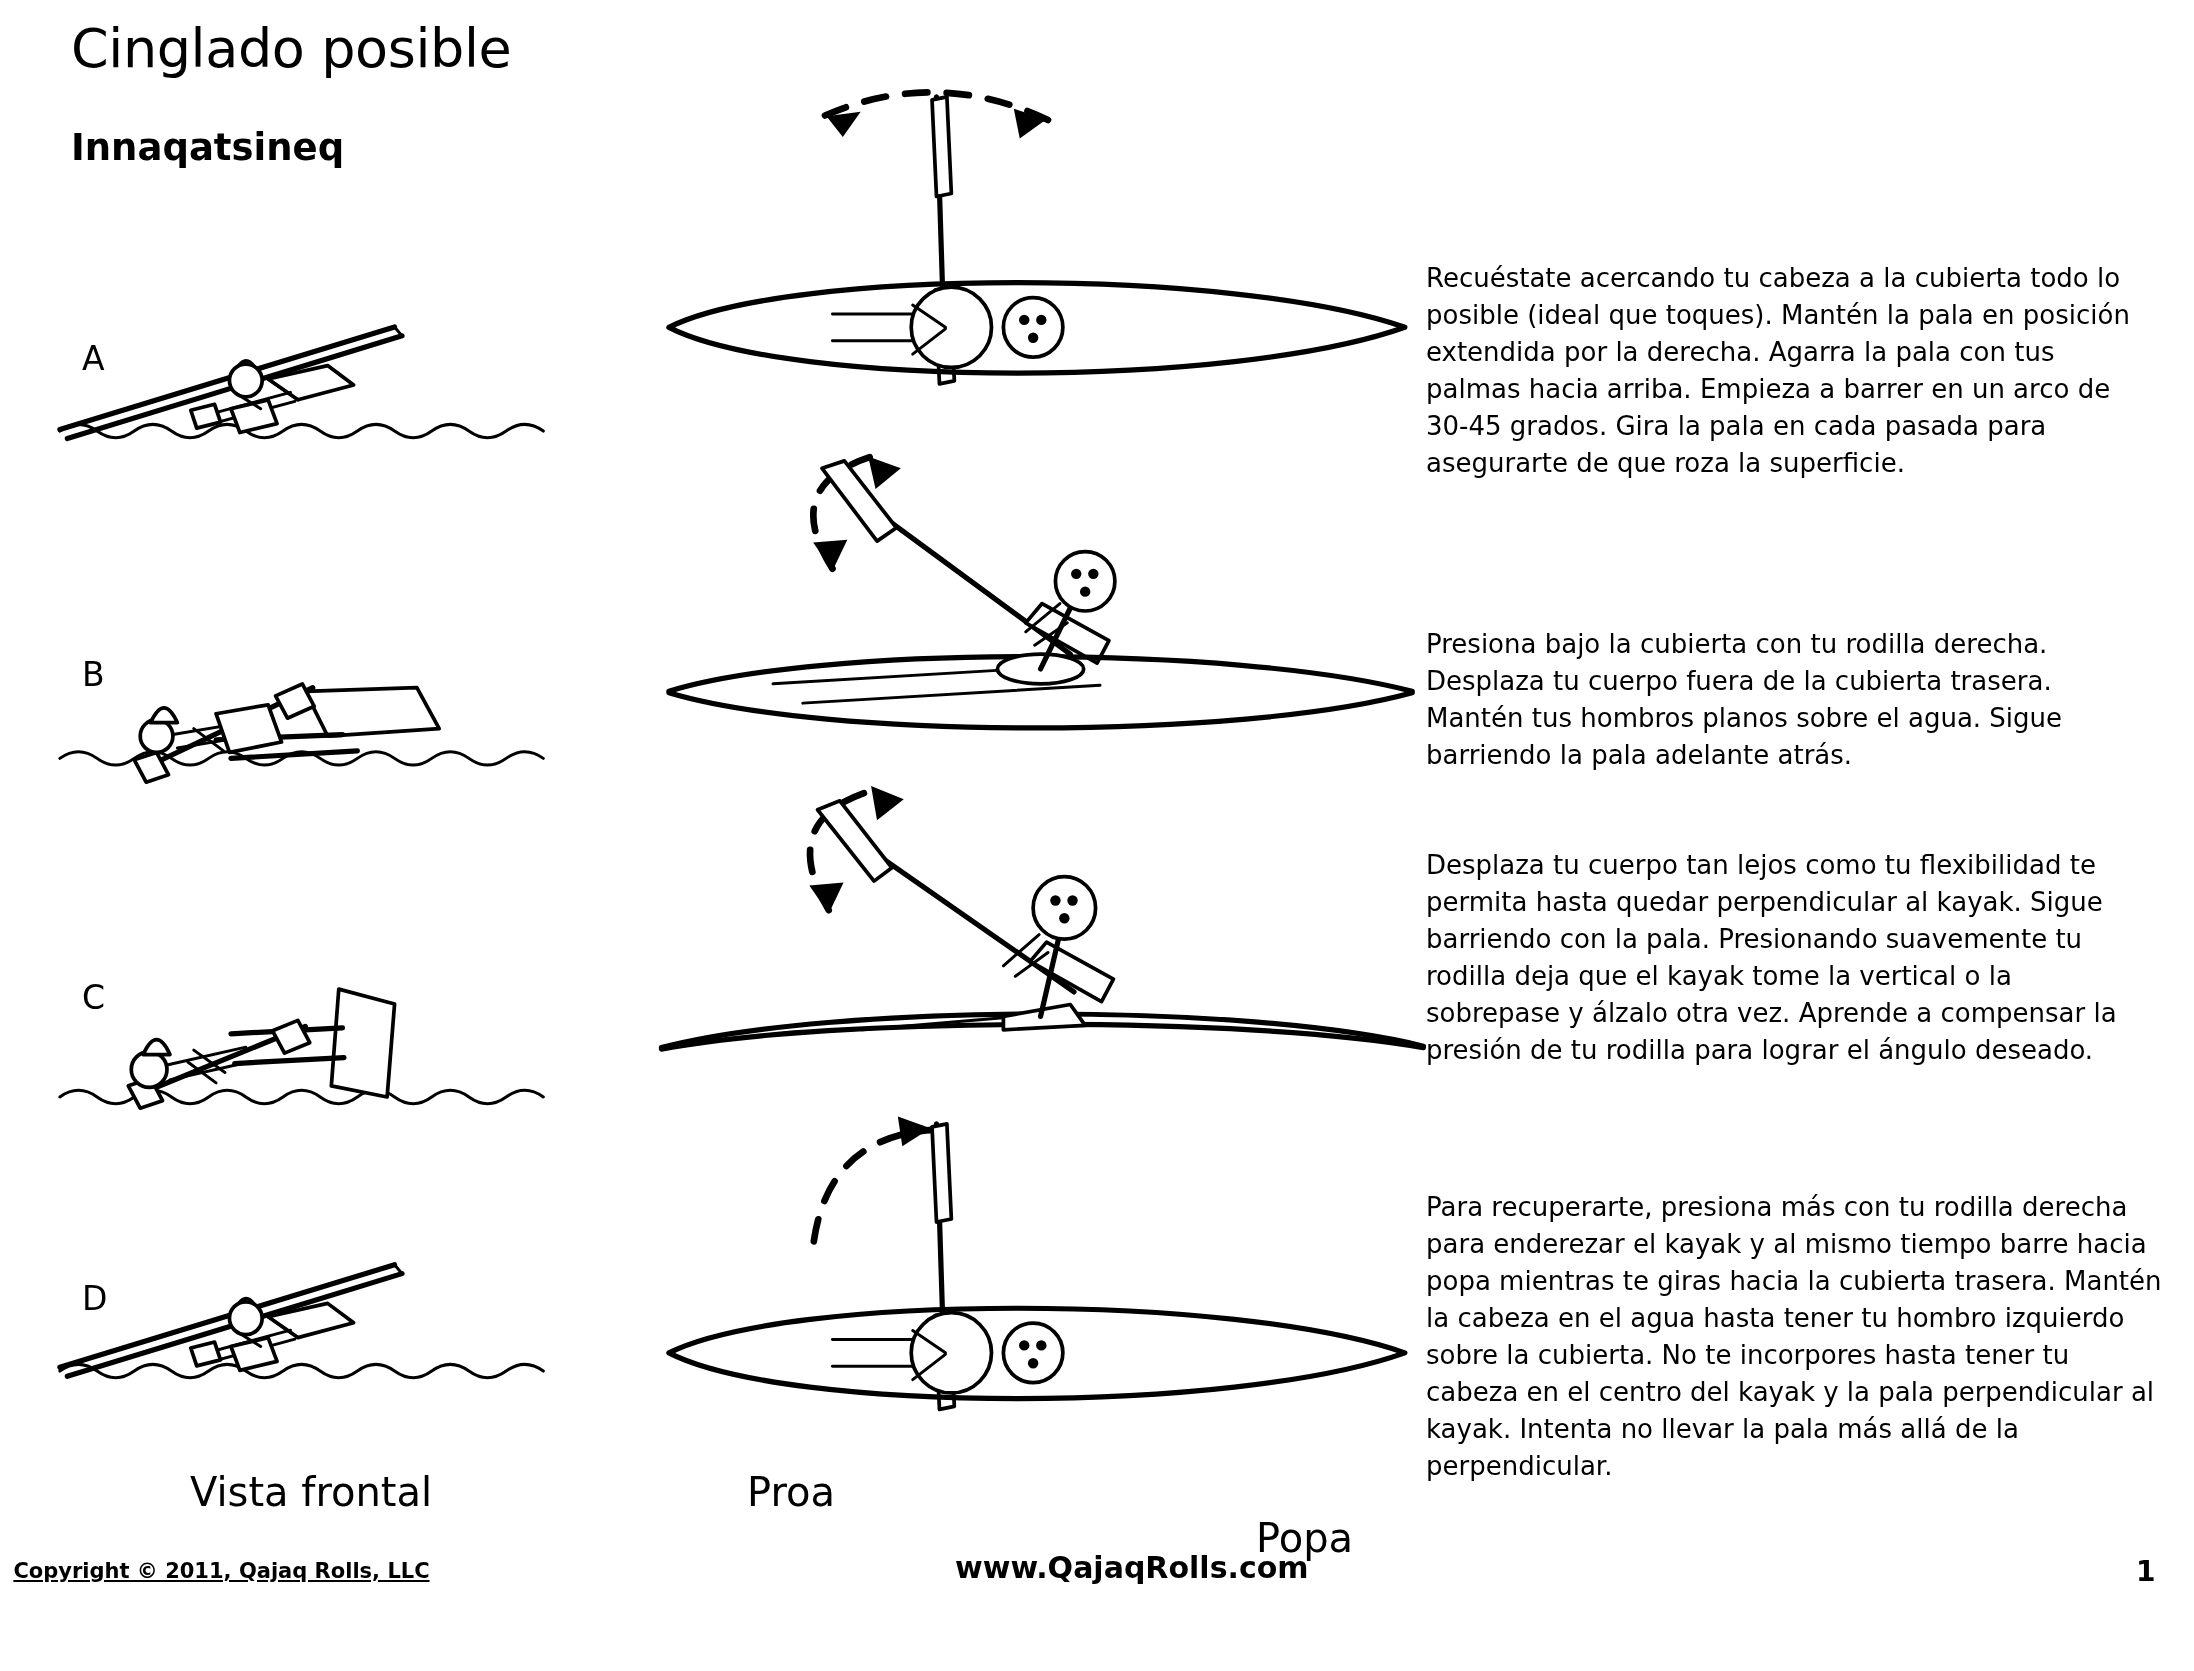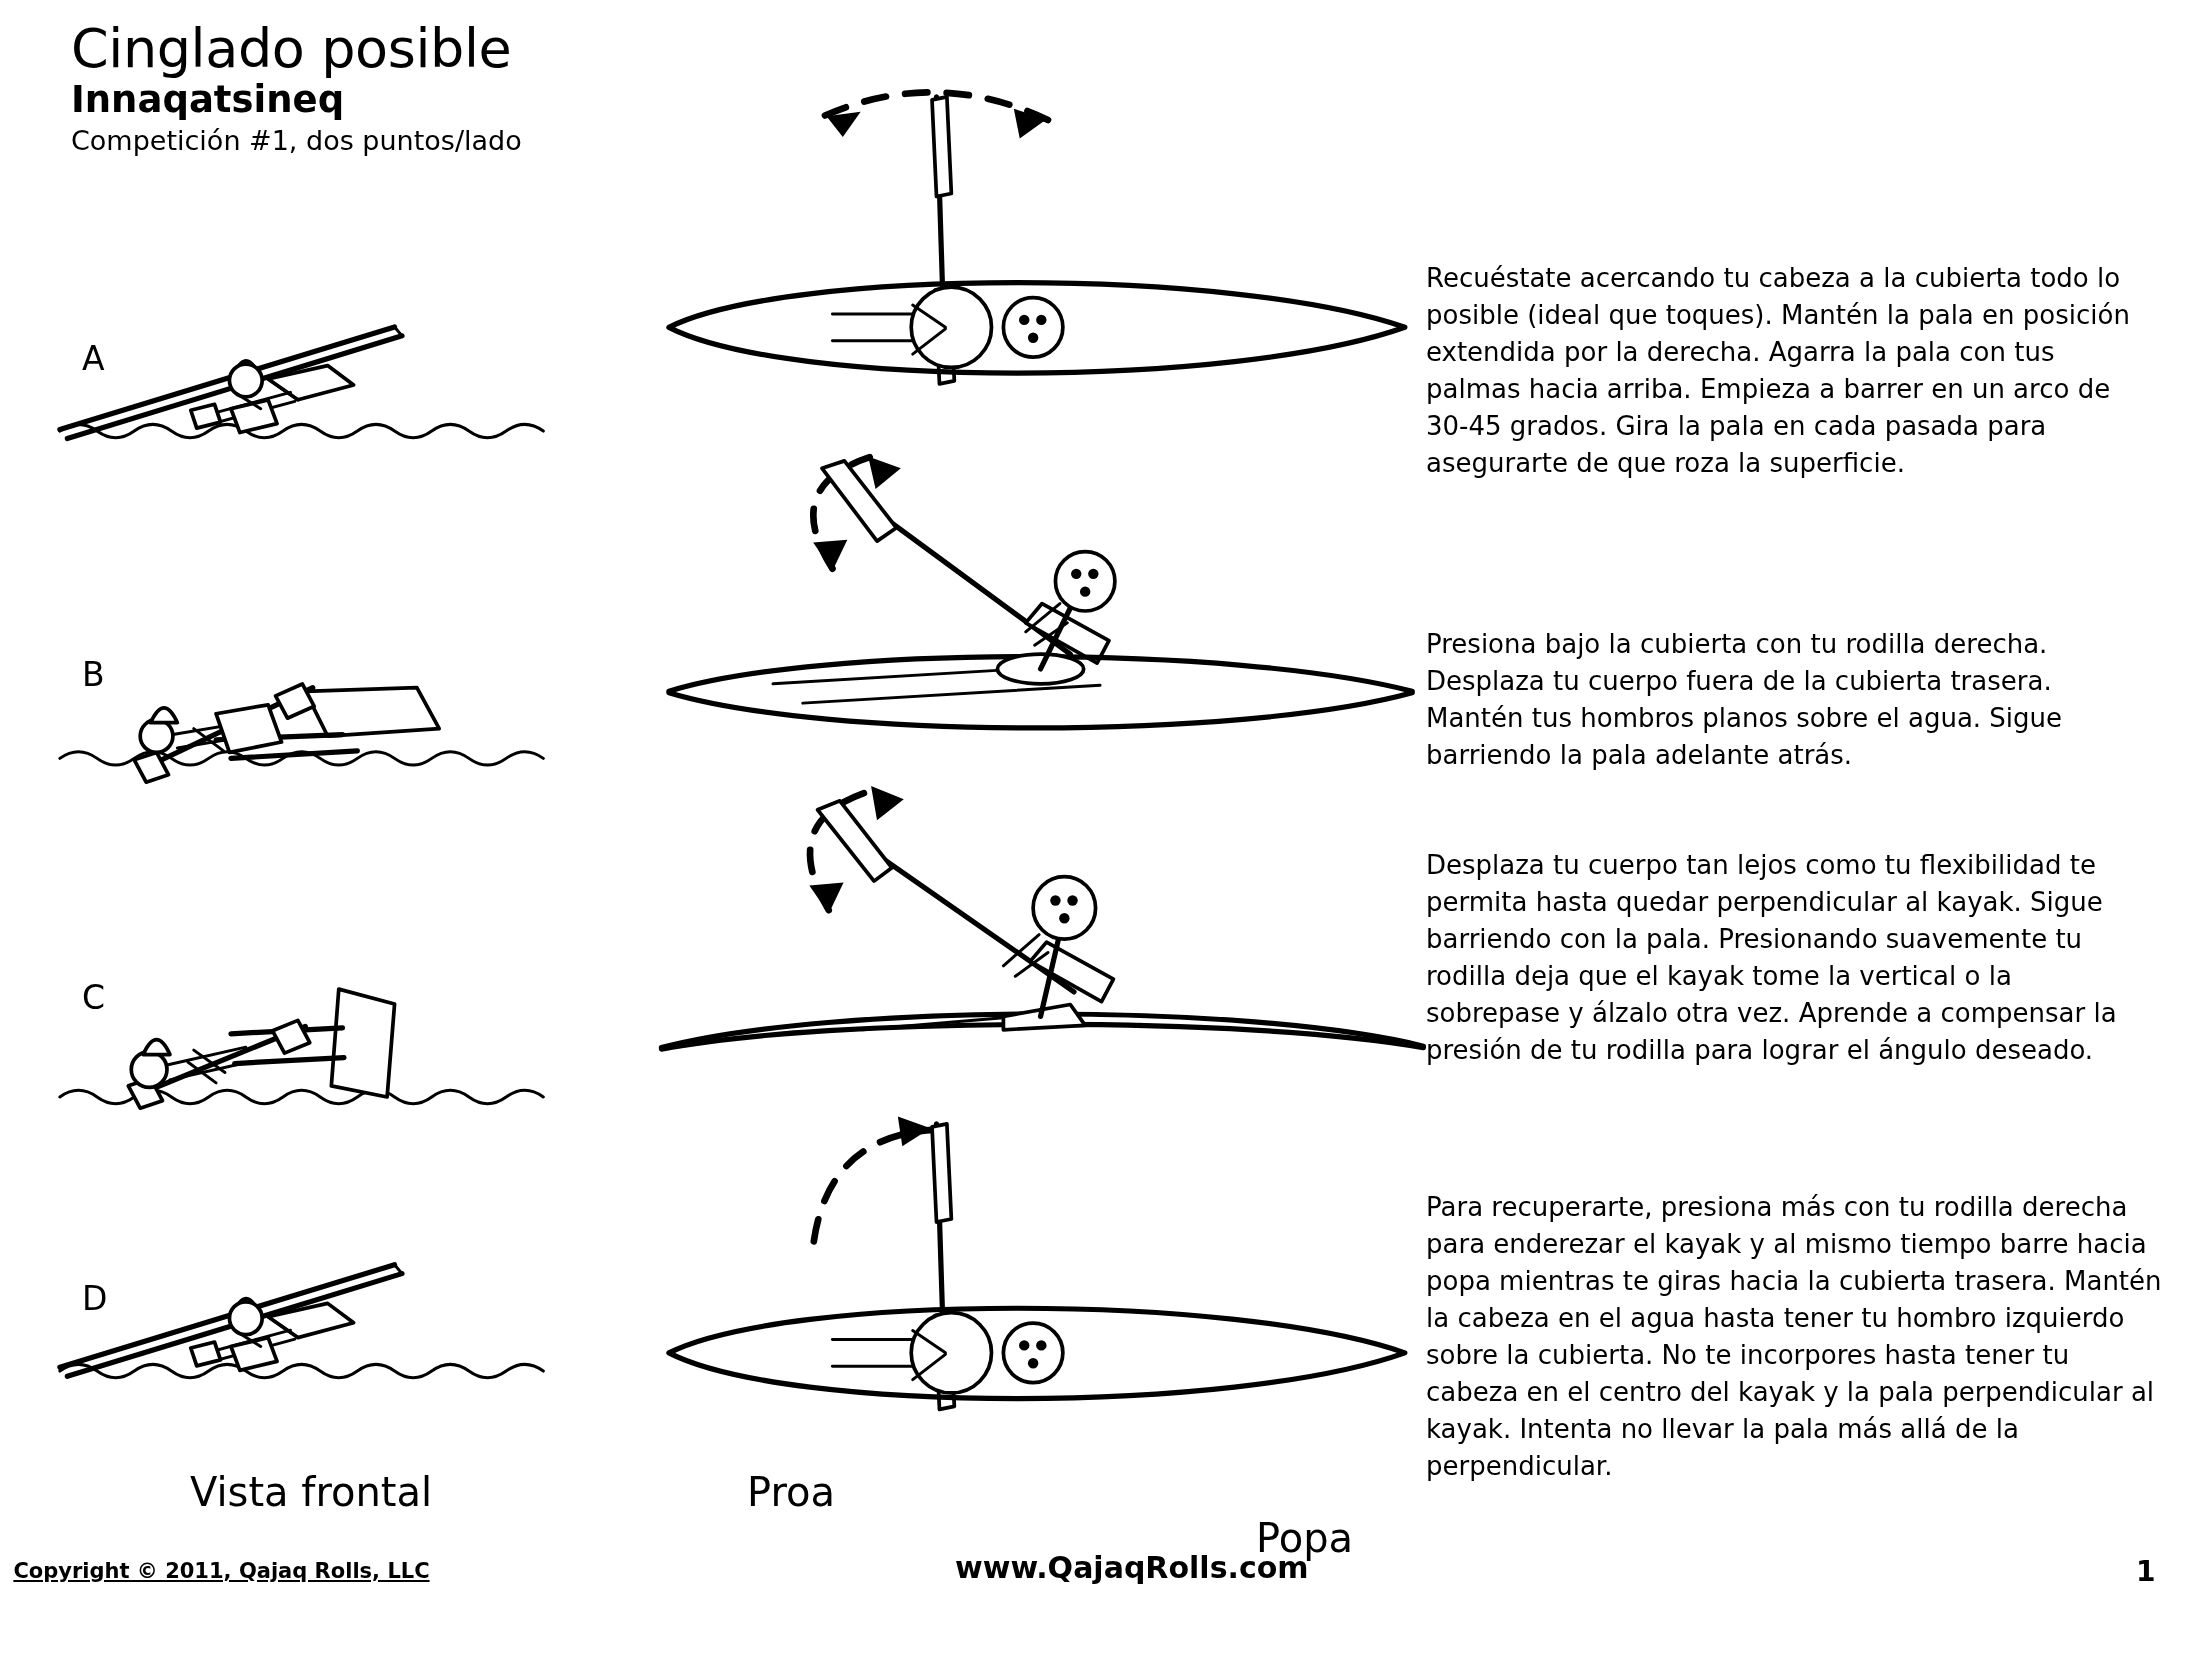--- a/index.html
+++ b/index.html
@@ -33,20 +33,21 @@
     line-height: 59px;
     font-weight: 400;
     letter-spacing: -0.4px;
     white-space: nowrap;
   }
   .title-sub {
     font-size: 37px;
     line-height: 43px;
     font-weight: 700;
     white-space: nowrap;
+    margin-top: 48px;
   }
   .title-note {
     font-size: 27px;
     line-height: 36px;
     font-weight: 400;
     white-space: nowrap;
     margin-top: 1.5px;
   }
 
   
@@ -118,21 +119,20 @@
   .dash { fill: none; stroke: #000; stroke-width: 9; stroke-linecap: round; stroke-dasharray: 30 26; }
 </style>
 </head>
 <body>
 
 <div class="page">
 
   <div class="title-block">
     <div class="title-main">Cinglado posible</div>
     <div class="title-sub">Innaqatsineq</div>
-    <div class="title-note">Competición #1, dos puntos/lado</div>
   </div>
 
   <div class="step-letter" style="left:82px; top:342px;">A</div>
   <div class="step-letter" style="left:82px; top:658px;">B</div>
   <div class="step-letter" style="left:82px; top:981px;">C</div>
   <div class="step-letter" style="left:82px; top:1282px;">D</div>
 
   <div class="art" style="left:45px; top:297px;">
     <svg width="595" height="164" viewBox="0 0 800 220">
 

